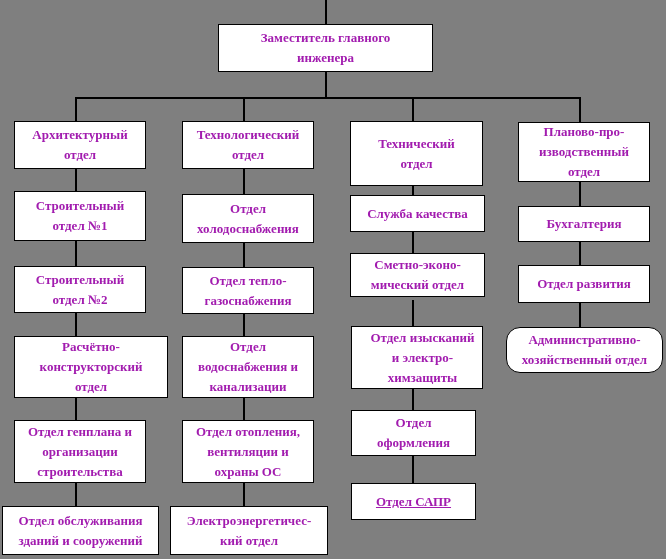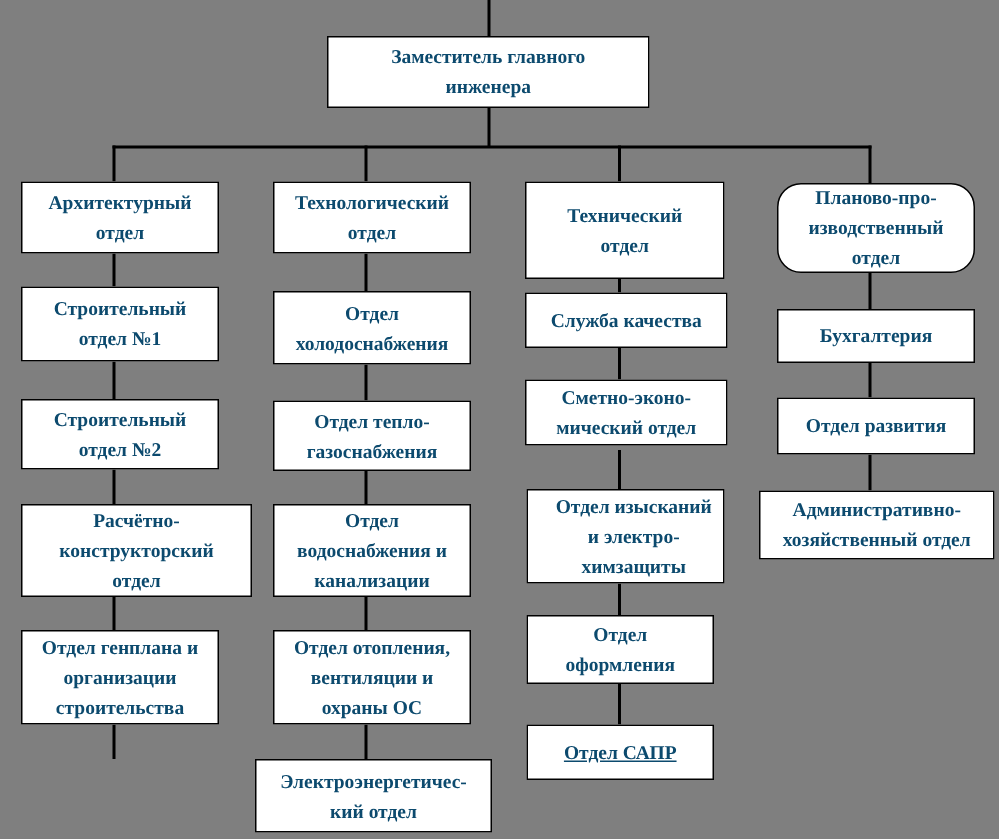--- a/index.html
+++ b/index.html
@@ -17,21 +17,21 @@
     width: 666px;
     height: 559px;
     background: #7F7F7F;
     overflow: hidden;
   }
   .box {
     position: absolute;
     box-sizing: border-box;
     background: #FFFFFF;
     border: 1.5px solid #000000;
-    color: #0c4a6e;
+    color: #a21caf;
     font-weight: bold;
     font-size: 13px;
     line-height: 20px;
     text-align: center;
     white-space: pre-line;
     display: flex;
     align-items: center;
     justify-content: center;
     padding: 1px 2px;
   }
@@ -87,24 +87,24 @@
   .b-c3i2 { left: 351px; top: 326px; width: 132px; height: 63px; padding-left: 13px; }
   .b-c3i3 { left: 351px; top: 410px; width: 125px; height: 46px; }
   .b-c3i4 { left: 351px; top: 483px; width: 125px; height: 37px; text-decoration: underline; }
   .l-c3s0 { left: 412px; top: 171px; height: 24px; }
   .l-c3s1 { left: 412px; top: 232px; height: 21px; }
   .l-c3s2 { left: 412px; top: 300px; height: 26px; }
   .l-c3s3 { left: 412px; top: 389px; height: 21px; }
   .l-c3s4 { left: 412px; top: 456px; height: 27px; }
 
   
-  .b-c4h  { left: 518px; top: 122px; width: 132px; height: 60px; border-radius: 16px; }
+  .b-c4h  { left: 518px; top: 122px; width: 132px; height: 60px; }
   .b-c4i0 { left: 518px; top: 206px; width: 132px; height: 36px; }
   .b-c4i1 { left: 518px; top: 265px; width: 132px; height: 38px; }
-  .b-c4i2 { left: 506px; top: 327px; width: 157px; height: 46px; }
+  .b-c4i2 { left: 506px; top: 327px; width: 157px; height: 46px; border-radius: 14px; }
   .l-c4s0 { left: 579px; top: 182px; height: 24px; }
   .l-c4s1 { left: 579px; top: 242px; height: 23px; }
   .l-c4s2 { left: 579px; top: 303px; height: 24px; }
 </style>
 </head>
 <body>
 
 <div class="canvas">
 
   <div class="line v l-riser-top"></div>
@@ -145,20 +145,22 @@
   <div class="box b-c1i0">Строительный
 отдел №1</div>
   <div class="box b-c1i1">Строительный
 отдел №2</div>
   <div class="box b-c1i2">Расчётно-
 конструкторский
 отдел</div>
   <div class="box b-c1i3">Отдел генплана и
 организации
 строительства</div>
+  <div class="box b-c1i4">Отдел обслуживания
+зданий и сооружений</div>
 
   <div class="box b-c2h">Технологический
 отдел</div>
   <div class="box b-c2i0">Отдел
 холодоснабжения</div>
   <div class="box b-c2i1">Отдел тепло-
 газоснабжения</div>
   <div class="box b-c2i2">Отдел
 водоснабжения и
 канализации</div>

